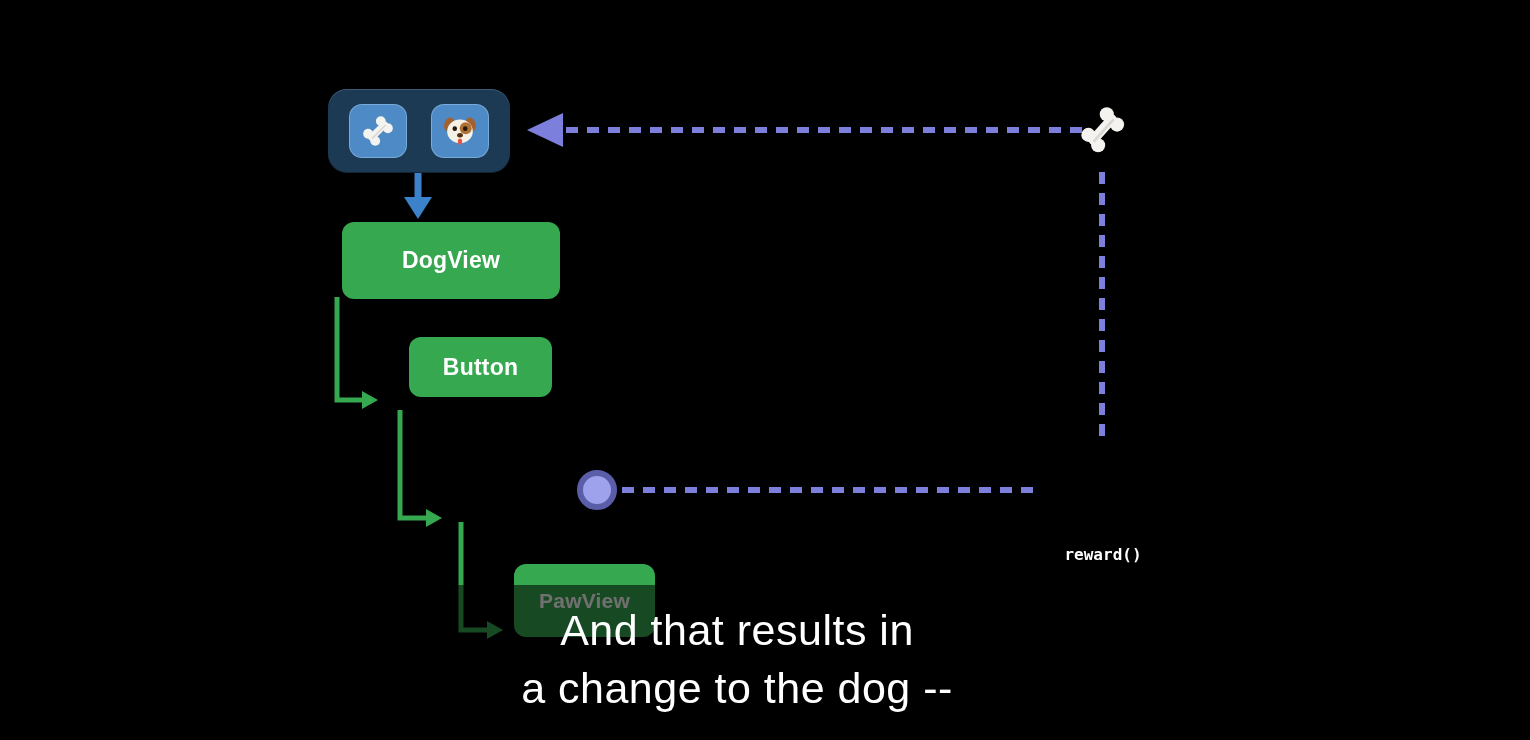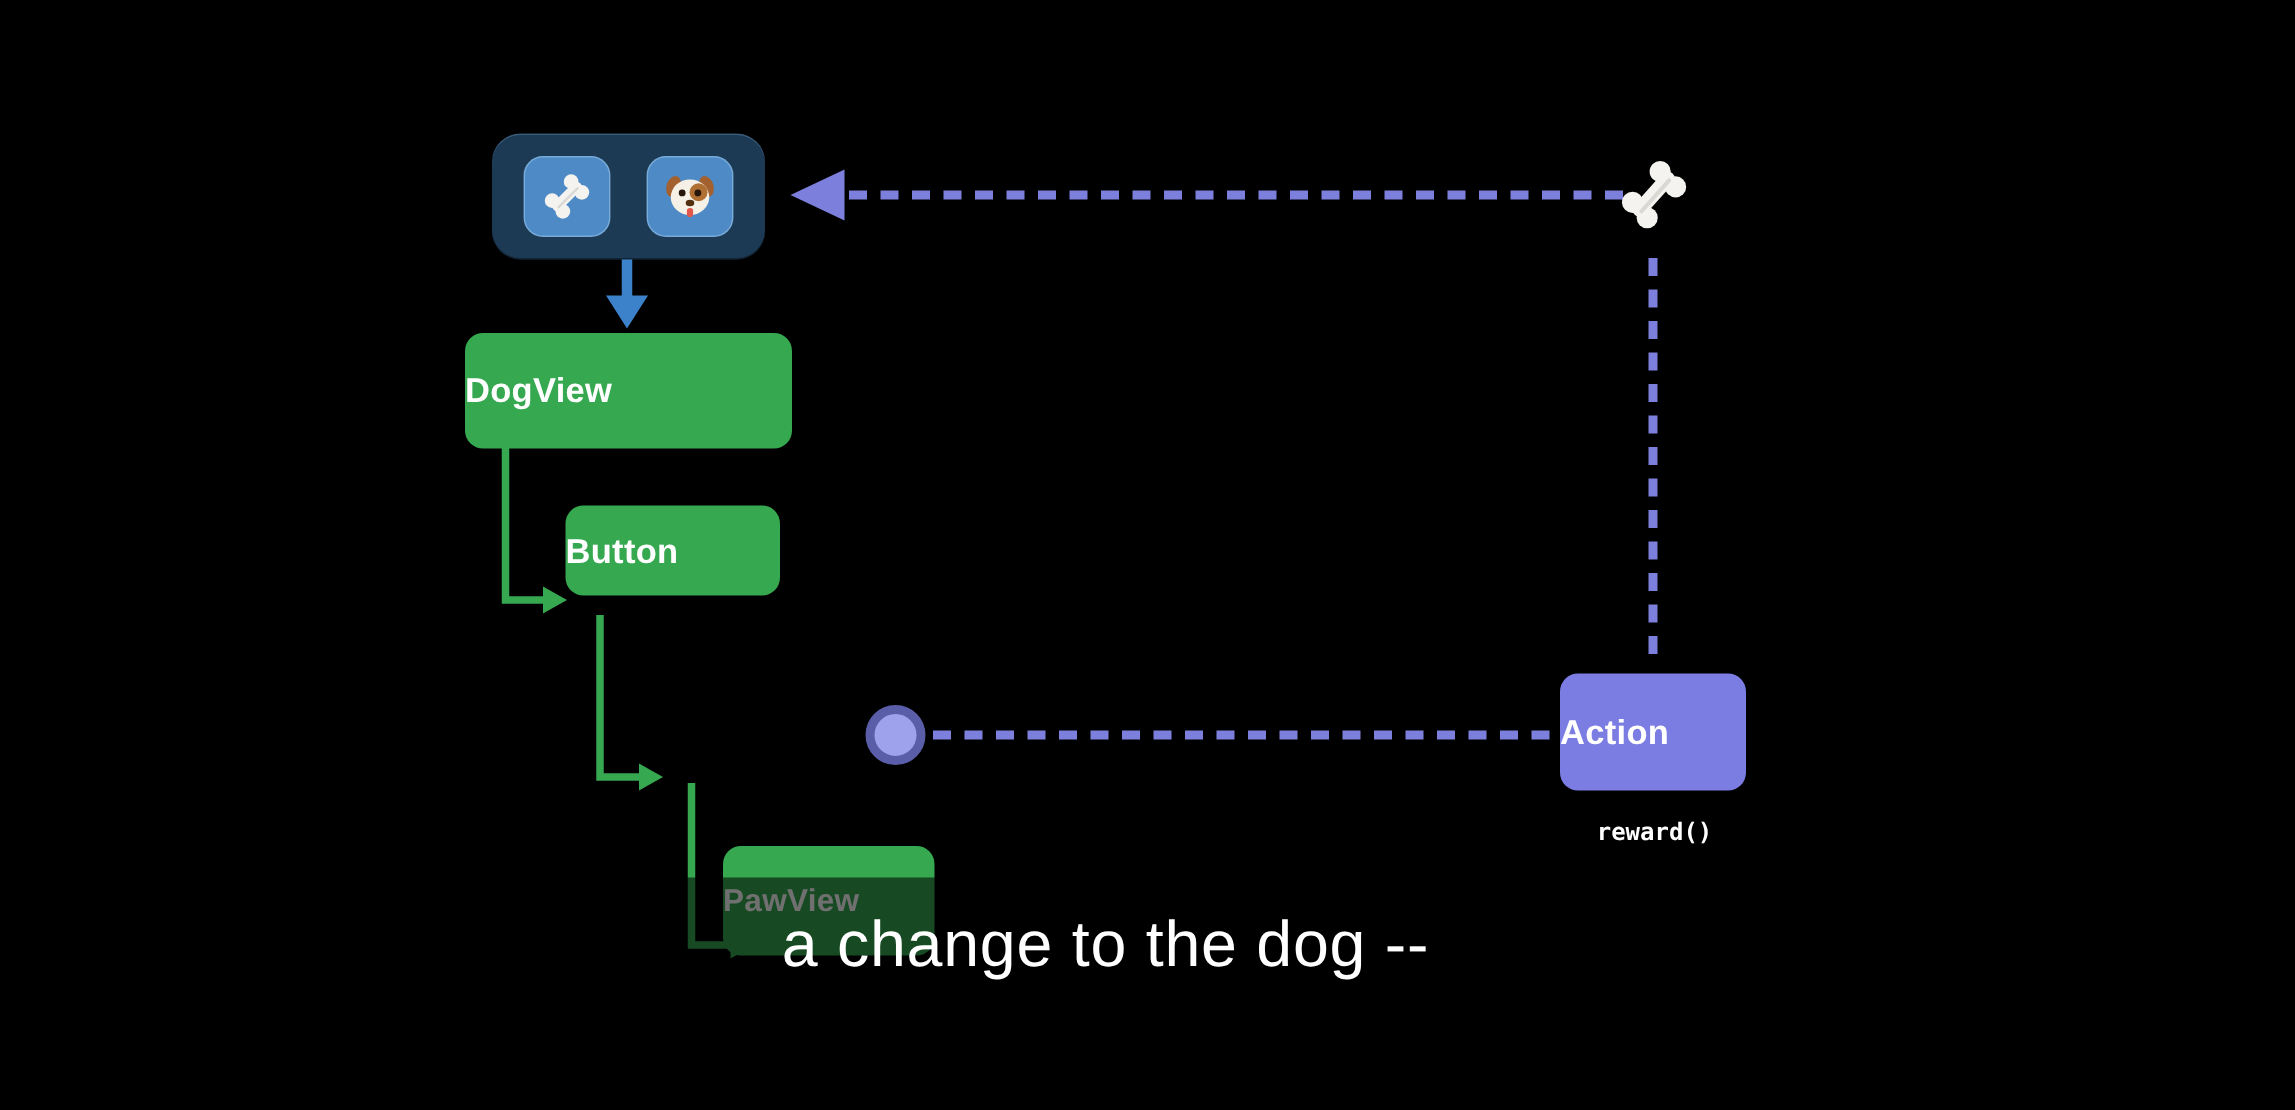--- a/index.html
+++ b/index.html
@@ -19,22 +19,22 @@
   }
   .tile {
     width:58px; height:54px; background:#4e8ac5; border-radius:13px;
     border:1.5px solid rgba(170,210,245,.45); box-sizing:border-box;
     display:flex; align-items:center; justify-content:center;
   }
 
   
   .node {
     position:absolute; z-index:2; border-radius:12px;
-    display:flex; align-items:center; 
-    color:#ffffff; font-weight:bold; font-size:23px; letter-spacing:.2px;
+    display:flex; align-items:center; justify-content:center;
+    color:#ffffff; font-weight:bold; font-size:23px; letter-spacing:.2px;margin-left:32px;
   }
   .green  { background:#36a850; }
   .purple { background:#7b7de3; }
   .dogview { left:310px; top:222px; width:218px; height:77px; }
   .buttonN { left:377px; top:337px; width:143px; height:60px; }
   .gesture { left:441px; top:449px; width:150px; height:75px; }
   .pawview { left:482px; top:564px; width:141px; height:73px; font-size:21px; }
   .action  { left:1040px; top:449px; width:124px; height:78px; }
 
   .port {
@@ -128,34 +128,32 @@
   </div>
   <div class="node green buttonN">
     <span>Button</span>
   </div>
   <div class="node green pawview">
     <span>PawView</span>
   </div>
 
   <div class="port"></div>
 
-  <div class="node purple action">
-    <span>Action</span>
-  </div>
   <div class="code">reward()</div>
 
   <div class="free-bone">
     <svg width="52" height="58" viewBox="0 0 48 48">
       <line x1="15" y1="33" x2="32" y2="14" stroke="#f4f3f0" stroke-width="9" stroke-linecap="round"></line>
       <circle cx="10.5" cy="28.5" r="6.5" fill="#f4f3f0"></circle>
       <circle cx="19.5" cy="38" r="6.5" fill="#f4f3f0"></circle>
       <circle cx="27.5" cy="9.5" r="6.5" fill="#f4f3f0"></circle>
       <circle cx="37" cy="19" r="6.5" fill="#f4f3f0"></circle>
       <line x1="16" y1="34" x2="33" y2="15" stroke="#c9c7c2" stroke-width="2.5" stroke-linecap="round" opacity="0.6"></line>
     </svg>
   </div>
 
   <div class="dim"></div>
   <div class="caption">
+    <div>And that results in</div>
     <div>a change to the dog --</div>
   </div>
 
 </div>
 
 </body></html>

